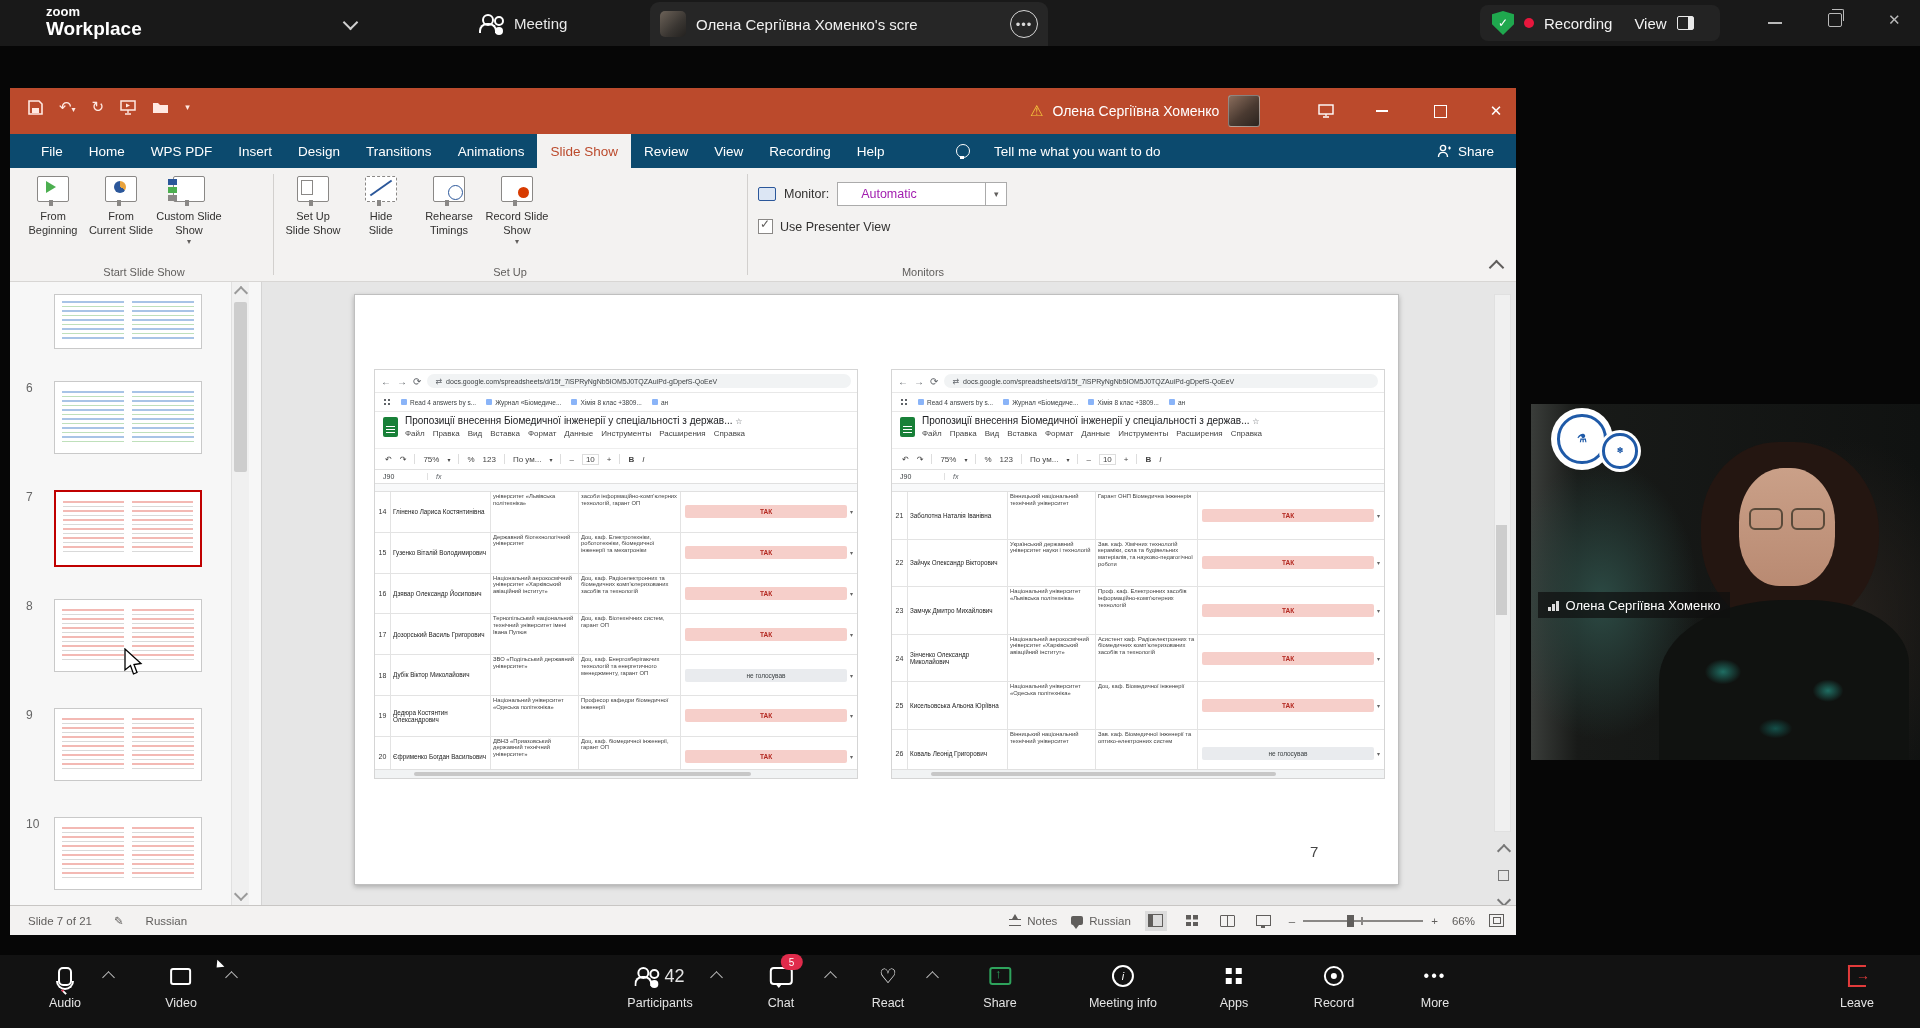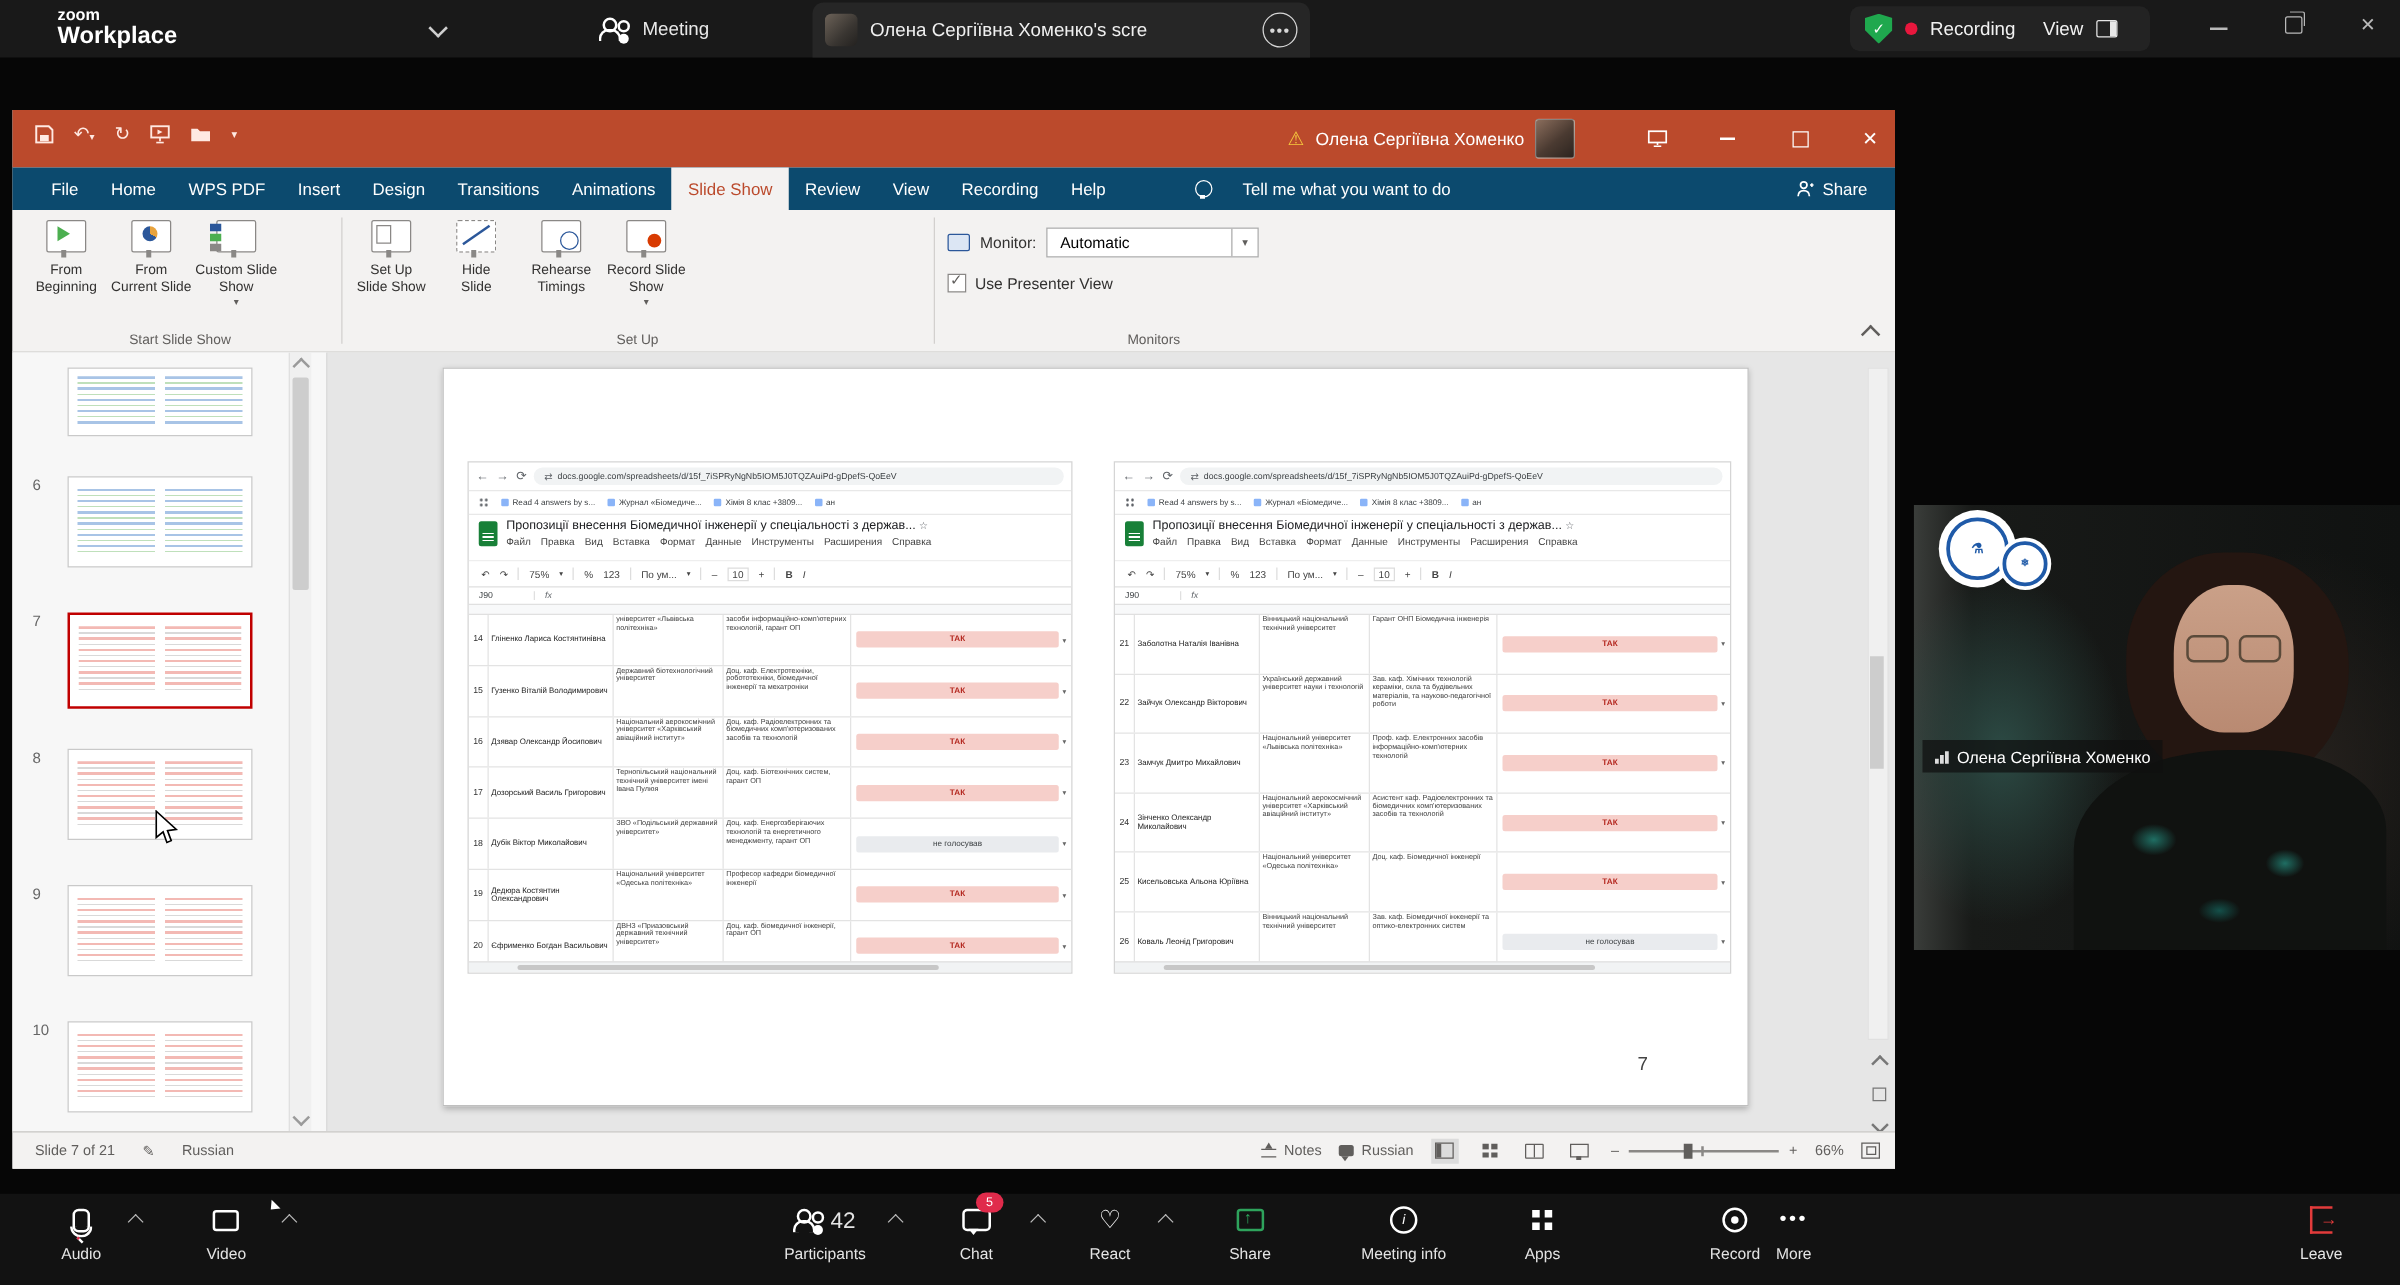--- a/index.html
+++ b/index.html
@@ -74,21 +74,21 @@
   .bigbtn[data-icon="hide"] .ico::after{left:2px;top:10px;width:26px;border-top:2px solid #2b579a;transform:rotate(-35deg);}
   .bigbtn[data-icon="clock"] .ico::after{left:14px;top:8px;width:13px;height:13px;border:1.6px solid #2b579a;border-radius:50%;background:#fff;}
   .bigbtn[data-icon="record"] .ico::after{left:16px;top:10px;width:11px;height:11px;border-radius:50%;background:#d83b01;}
   .rib-checks{display:flex;flex-direction:column;gap:7px;padding-top:12px;}
   .rib-check{display:flex;align-items:center;gap:7px;font-size:12.5px;color:#323130;white-space:nowrap;}
   .cb{width:13px;height:13px;border:1px solid #8a8886;background:#fff;position:relative;}
   .cb::after{content:"✓";position:absolute;left:1px;top:-3px;font-size:12px;color:#605e5c;}
   .mon-row{display:flex;align-items:center;gap:8px;padding-top:14px;font-size:12.5px;color:#323130;}
   .mon-ico{width:16px;height:12px;border:1.6px solid #2b579a;border-radius:2px;background:#dce6f4;}
   .combo{width:170px;height:24px;background:#fff;border:1px solid #ababab;display:flex;align-items:center;box-sizing:border-box;}
-  .combo .val{flex:1;padding-left:10px;font-size:12.5px;color:#000000;}
+  .combo .val{flex:1;padding-left:23px;font-size:12.5px;color:#a21caf;}
   .combo .dd{width:20px;height:100%;border-left:1px solid #ababab;display:flex;align-items:center;justify-content:center;font-size:9px;color:#605e5c;}
   .mon-check{margin-top:13px;}
   .collapse-chev{position:absolute;right:14px;bottom:8px;width:9px;height:9px;border-left:2px solid #605e5c;border-top:2px solid #605e5c;transform:rotate(45deg);}
 
   
   .ppt-body{position:absolute;left:0;top:194px;width:100%;height:623px;background:#e6e6e6;}
   .thumb-panel{position:absolute;left:0;top:0;width:252px;height:100%;background:#f7f7f7;border-right:1px solid #d4d4d4;box-sizing:border-box;overflow:hidden;}
   .thumb-list{position:absolute;left:0;top:12px;width:210px;}
   .thumb{position:relative;margin-bottom:36px;}
   .thumb[data-partial="true"]{margin-bottom:32px;}
@@ -905,21 +905,21 @@
     <span>Meeting info</span>
   </div>
 
   <div class="zt-item" style="left:1234px;">
     <span class="zt-ico">
         <span class="apps-ico"></span>
       </span>
     <span>Apps</span>
   </div>
 
-  <div class="zt-item" style="left:1388px;">
+  <div class="zt-item" style="left:1334px;">
     <span class="zt-ico">
         <span class="rec-ico"></span>
       </span>
     <span>Record</span>
   </div>
 
   <div class="zt-item" style="left:1435px;">
     <span class="zt-ico">
         <span class="more-ico">•••</span>
       </span>

